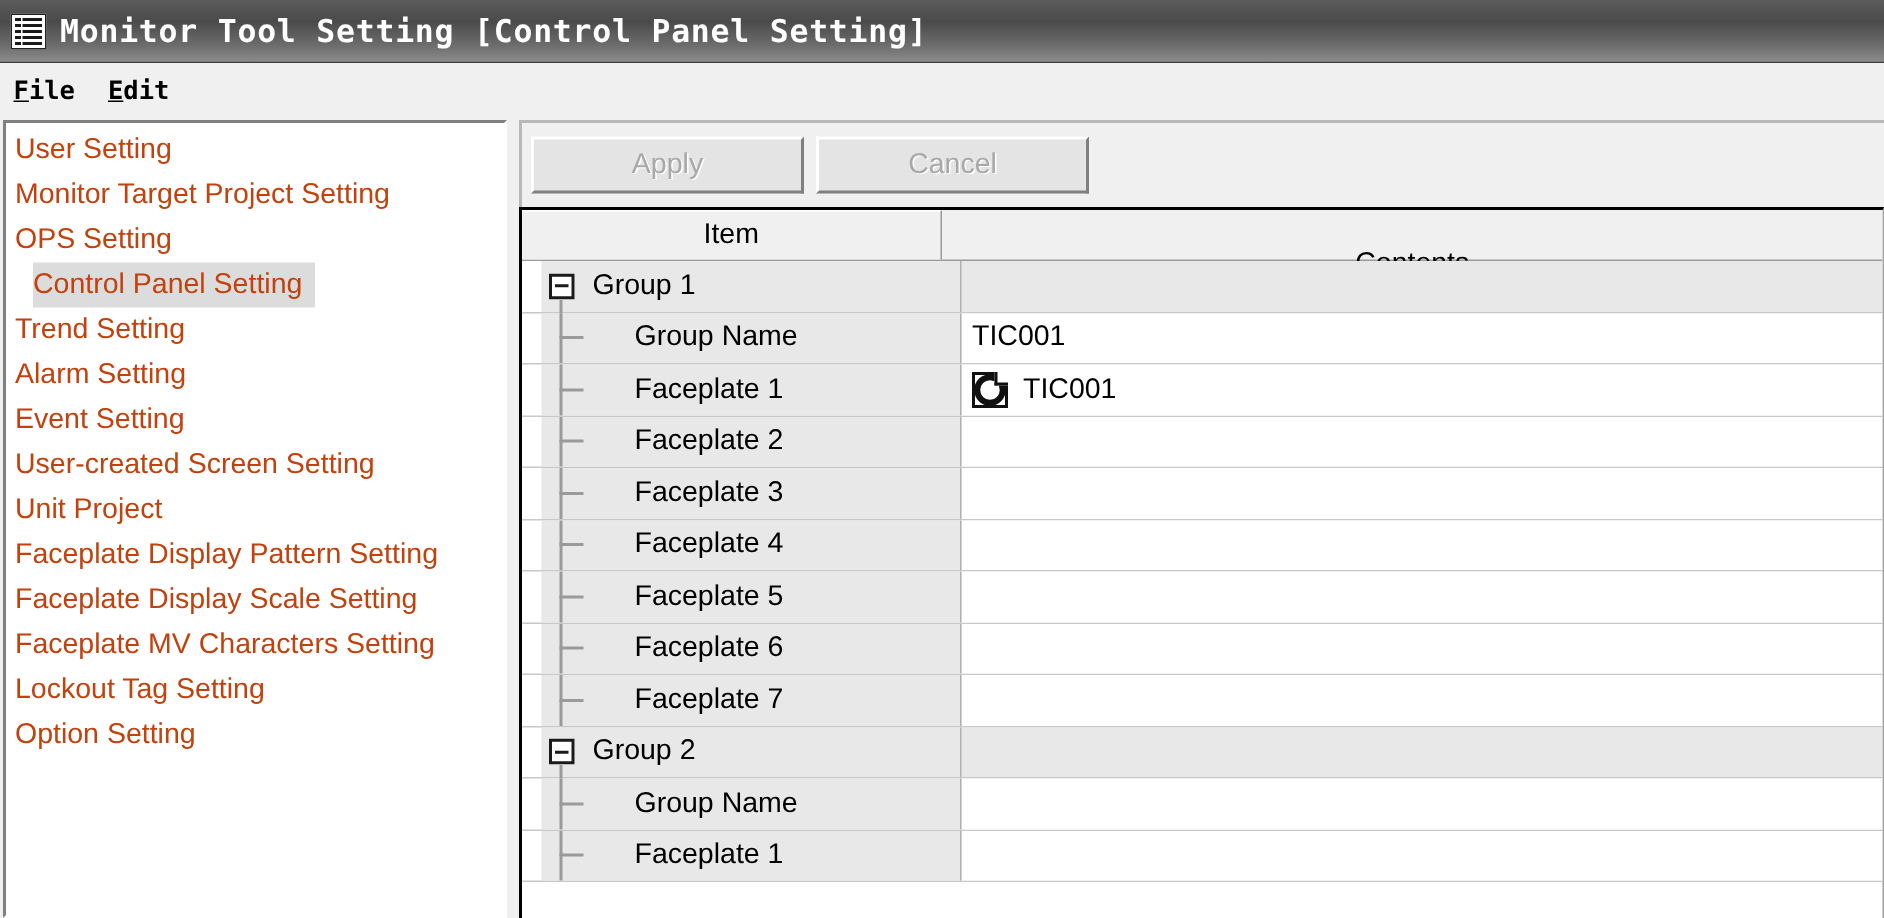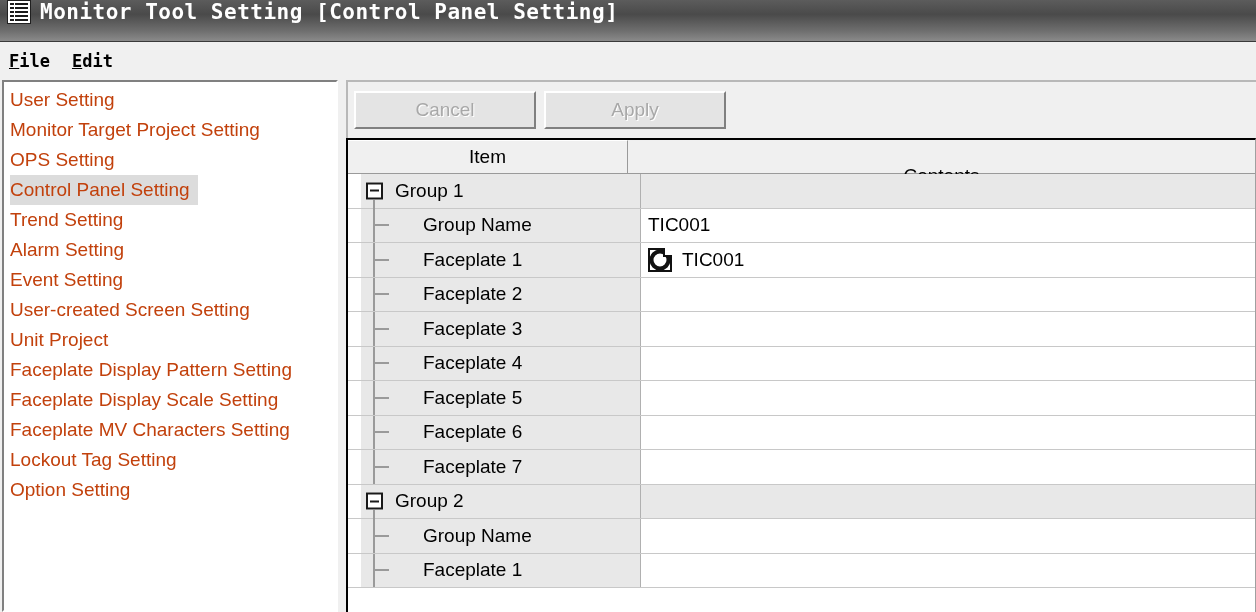--- a/index.html
+++ b/index.html
@@ -19,21 +19,21 @@
     background: #f0f0f0;
     display: flex;
     flex-direction: column;
   }
 
   
   .titlebar {
     height: 42px;
     background: linear-gradient(to bottom, #5c5c5c 0%, #4a4a4a 35%, #6e6e6e 75%, #8a8a8a 100%);
     display: flex;
-    align-items: flex-start;
+    align-items: center;
     padding-left: 7px;
     flex: none;
     border-bottom: 1px solid #3a3a3a;
   }
   .win-icon {
     width: 24px; height: 24px;
     background: #ffffff;
     border: 1px solid #202020;
     position: relative;
     flex: none;
@@ -118,21 +118,21 @@
     font-size: 19px;
     color: #c2410c;
     padding-left: 6px;
     white-space: nowrap;
     cursor: default;
   }
   .side-item.selected {
     background: #dcdcdc;
     display: inline-block;
     padding-right: 8px;
-    margin-left: 6px;
+    margin-left: 18px;
     padding-left: 0;
   }
   .side-row.selected-row { padding-left: 0; }
 
   
   .rightpanel {
     flex: 1;
     min-width: 0;
     display: flex;
     flex-direction: column;
@@ -351,22 +351,22 @@
         <div class="side-row"><span class="side-item">Faceplate Display Scale Setting</span></div>
         <div class="side-row"><span class="side-item">Faceplate MV Characters Setting</span></div>
         <div class="side-row"><span class="side-item">Lockout Tag Setting</span></div>
         <div class="side-row"><span class="side-item">Option Setting</span></div>
       </div>
     </div>
 
     <div class="rightpanel">
 
       <div class="toolbar">
+        <div class="tb-btn">Apply</div>
         <div class="tb-btn">Cancel</div>
-        <div class="tb-btn">Apply</div>
       </div>
 
       <div class="table-wrap">
 
         <div class="thead">
           <div class="th item-col">Item</div>
           <div class="th contents-col">Contents</div>
         </div>
 
         <div class="trow group">

